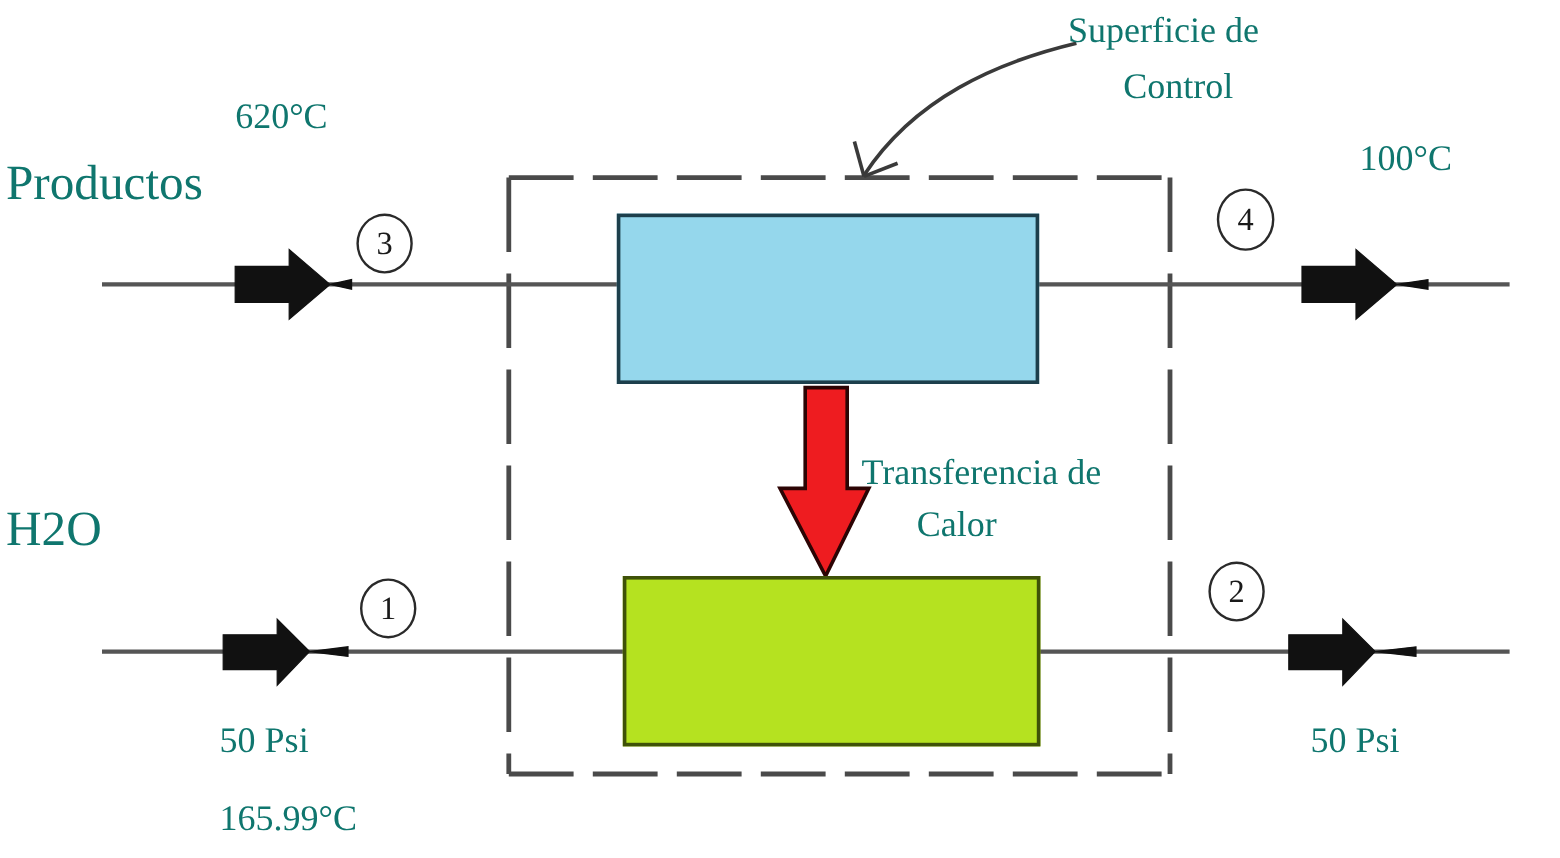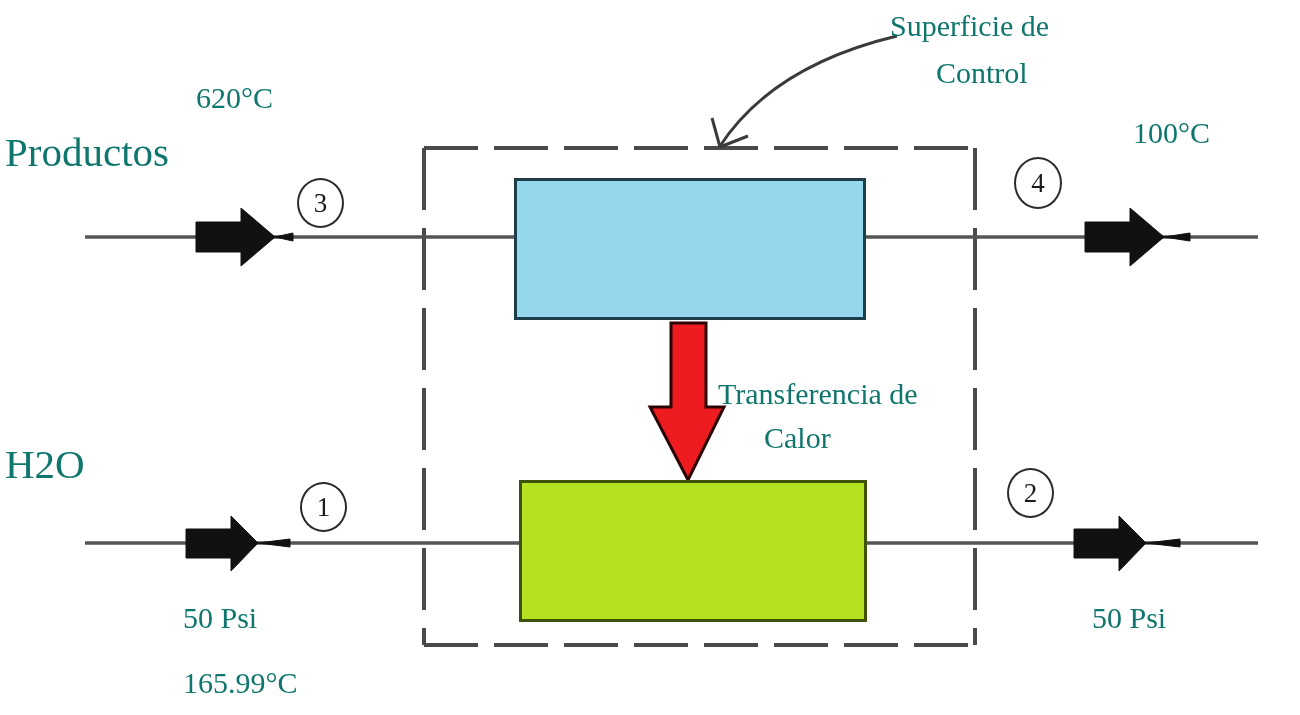--- a/index.html
+++ b/index.html
@@ -118,21 +118,21 @@
   <div class="unitbox" id="box-hot" style="left: 514px; top: 178px; width: 352px; height: 142px; background: rgb(149, 215, 236); border: 3px solid rgb(29, 63, 76);"></div>
 
   <div class="unitbox" id="box-cold" style="left: 519px; top: 480px; width: 348px; height: 142px; background: rgb(181, 226, 32); border: 3px solid rgb(63, 82, 8);"></div>
 
   <div class="lbl lbl-big" style="left:5px; top:128px;">Productos</div>
 
   <div class="lbl lbl-mid" style="left:196px; top:80px;">620°C</div>
 
   <div class="lbl lbl-mid" style="left:1133px; top:115px;">100°C</div>
 
-  <div class="lbl lbl-big" style="left:5px; top:440px;">H2O</div>
+  <div class="lbl lbl-big" style="left:5px; top:416px;">H2O</div>
 
   <div class="lbl lbl-mid" style="left:183px; top:600px;">50 Psi</div>
 
   <div class="lbl lbl-mid" style="left:183px; top:665px;">165.99°C</div>
 
   <div class="lbl lbl-mid" style="left:1092px; top:600px;">50 Psi</div>
 
   <div class="lbl lbl-mid" style="left:890px; top:8px;">Superficie de</div>
   <div class="lbl lbl-mid" style="left:936px; top:55px;">Control</div>
 

